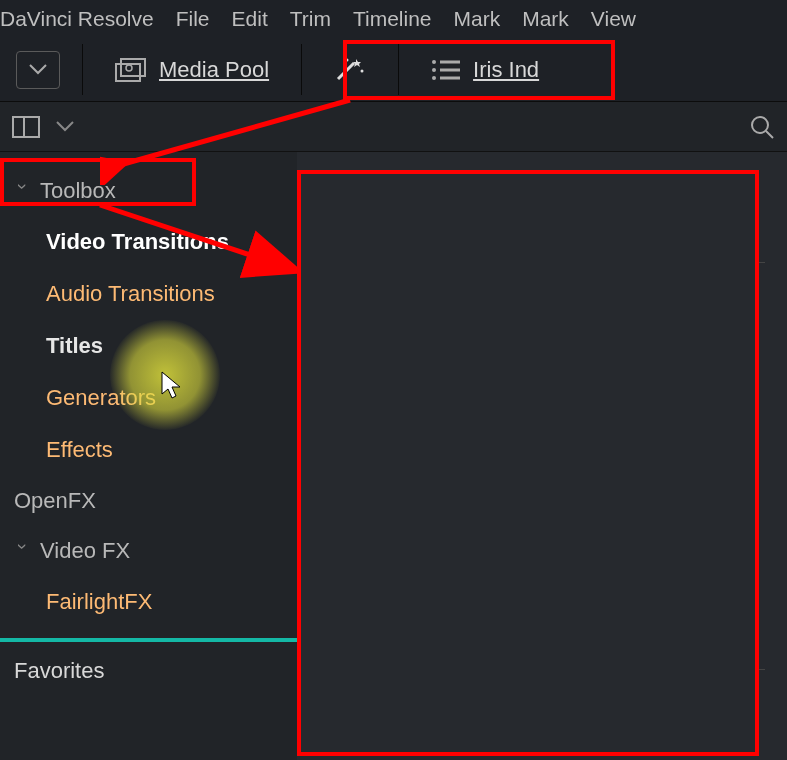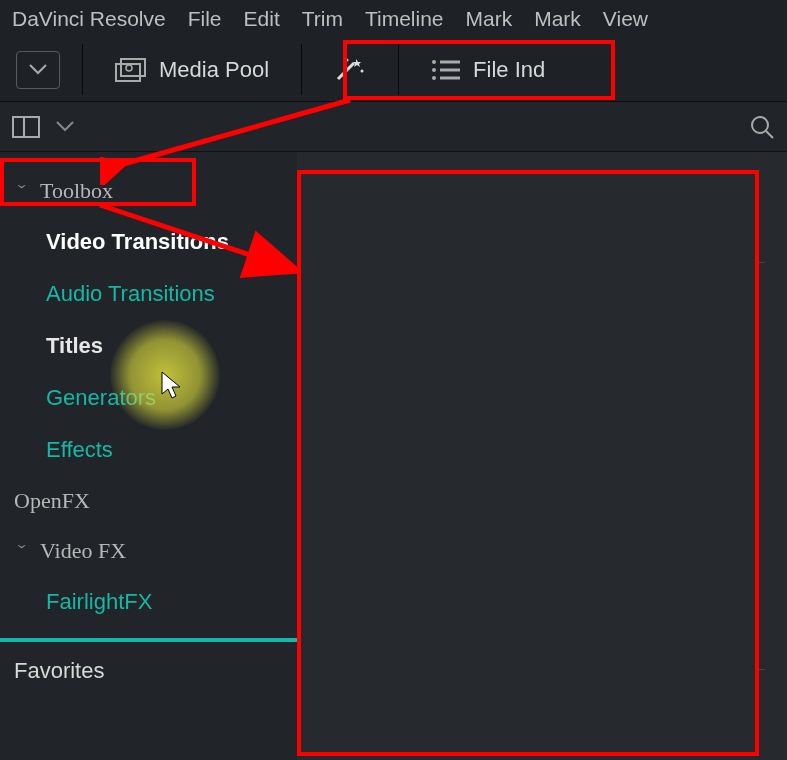--- a/index.html
+++ b/index.html
@@ -9,21 +9,21 @@
       color: #c0c0c0;
       width: 787px;
       height: 760px;
       overflow: hidden;
       position: relative;
     }
     .topmenu {
       display: flex;
       align-items: center;
       height: 38px;
-      padding: 0 12px;
+      padding: 0 0;
       background: #1e2126;
       color: #bfbfbf;
       font-size: 21px;
       gap: 22px;
     }
     .topmenu span { white-space: nowrap; cursor: default; }
     .toolbar {
       display: flex;
       align-items: center;
       height: 64px;
@@ -33,20 +33,21 @@
       padding-left: 16px;
     }
     .tb-btn {
       display: flex;
       align-items: center;
       gap: 12px;
       color: #d8d8d8;
       font-size: 22px;
       padding: 6px 10px;
       cursor: pointer;
+      text-decoration: underline;
     }
     .tb-chip {
       display: flex;
       align-items: center;
       justify-content: center;
       width: 44px;
       height: 38px;
       border: 1px solid #5a5a5a;
       border-radius: 4px;
     }
@@ -72,25 +73,24 @@
     .main { display: flex; height: calc(100% - 152px); }
     .sidebar { width: 297px; background: #212428; padding-top: 14px; }
     .tree-item {
       display: flex;
       align-items: center;
       font-size: 22px;
       color: #b8b8b8;
       padding: 12px 0 12px 14px;
       cursor: pointer;
       position: relative;
-      font-family: Liberation Serif, serif;
     }
     .tree-item.top { font-size: 22px; }
     .tree-item .chev { width: 16px; margin-right: 10px; font-size: 18px; transform: rotate(90deg); display: inline-block; color: #888; }
-    .tree-sub { padding-left: 46px; font-size: 22px; padding-top: 13px; padding-bottom: 13px; color: #14b8a6; cursor: pointer; }
+    .tree-sub { padding-left: 46px; font-size: 22px; padding-top: 13px; padding-bottom: 13px; color: #fdba74; cursor: pointer; }
     .tree-sub.active { color: #fff; font-weight: bold; }
     .tree-sub.bold { color: #e6e6e6; font-weight: bold; }
     .favorites {
       border-top: 4px solid #14b8a6;
       margin-top: 10px;
       padding: 16px 14px;
       font-size: 22px;
       color: #d8d8d8;
     }
     .content { flex: 1; background: #26292e; padding: 18px 22px; }
@@ -162,21 +162,21 @@
   <div class="sep"></div>
   <div class="tb-btn">
     <svg width="30" height="22" viewBox="0 0 30 22">
       <circle cx="3" cy="3" r="2" fill="#aaa"></circle>
         <rect x="9" y="1.5" width="20" height="3" fill="#aaa"></rect>
       <circle cx="3" cy="11" r="2" fill="#aaa"></circle>
         <rect x="9" y="9.5" width="20" height="3" fill="#aaa"></rect>
       <circle cx="3" cy="19" r="2" fill="#aaa"></circle>
         <rect x="9" y="17.5" width="20" height="3" fill="#aaa"></rect>
     </svg>
-    <span>File Ind</span>
+    <span>Iris Ind</span>
   </div>
 </div>
 
 <div class="subbar">
   <div style="display:flex;align-items:center;gap:16px;">
     <span class="split-icon"></span>
     <svg width="18" height="12" viewBox="0 0 18 12">
         <path d="M1 1 L9 9 L17 1" stroke="#888" stroke-width="2" fill="none"></path>
       </svg>
   </div>

